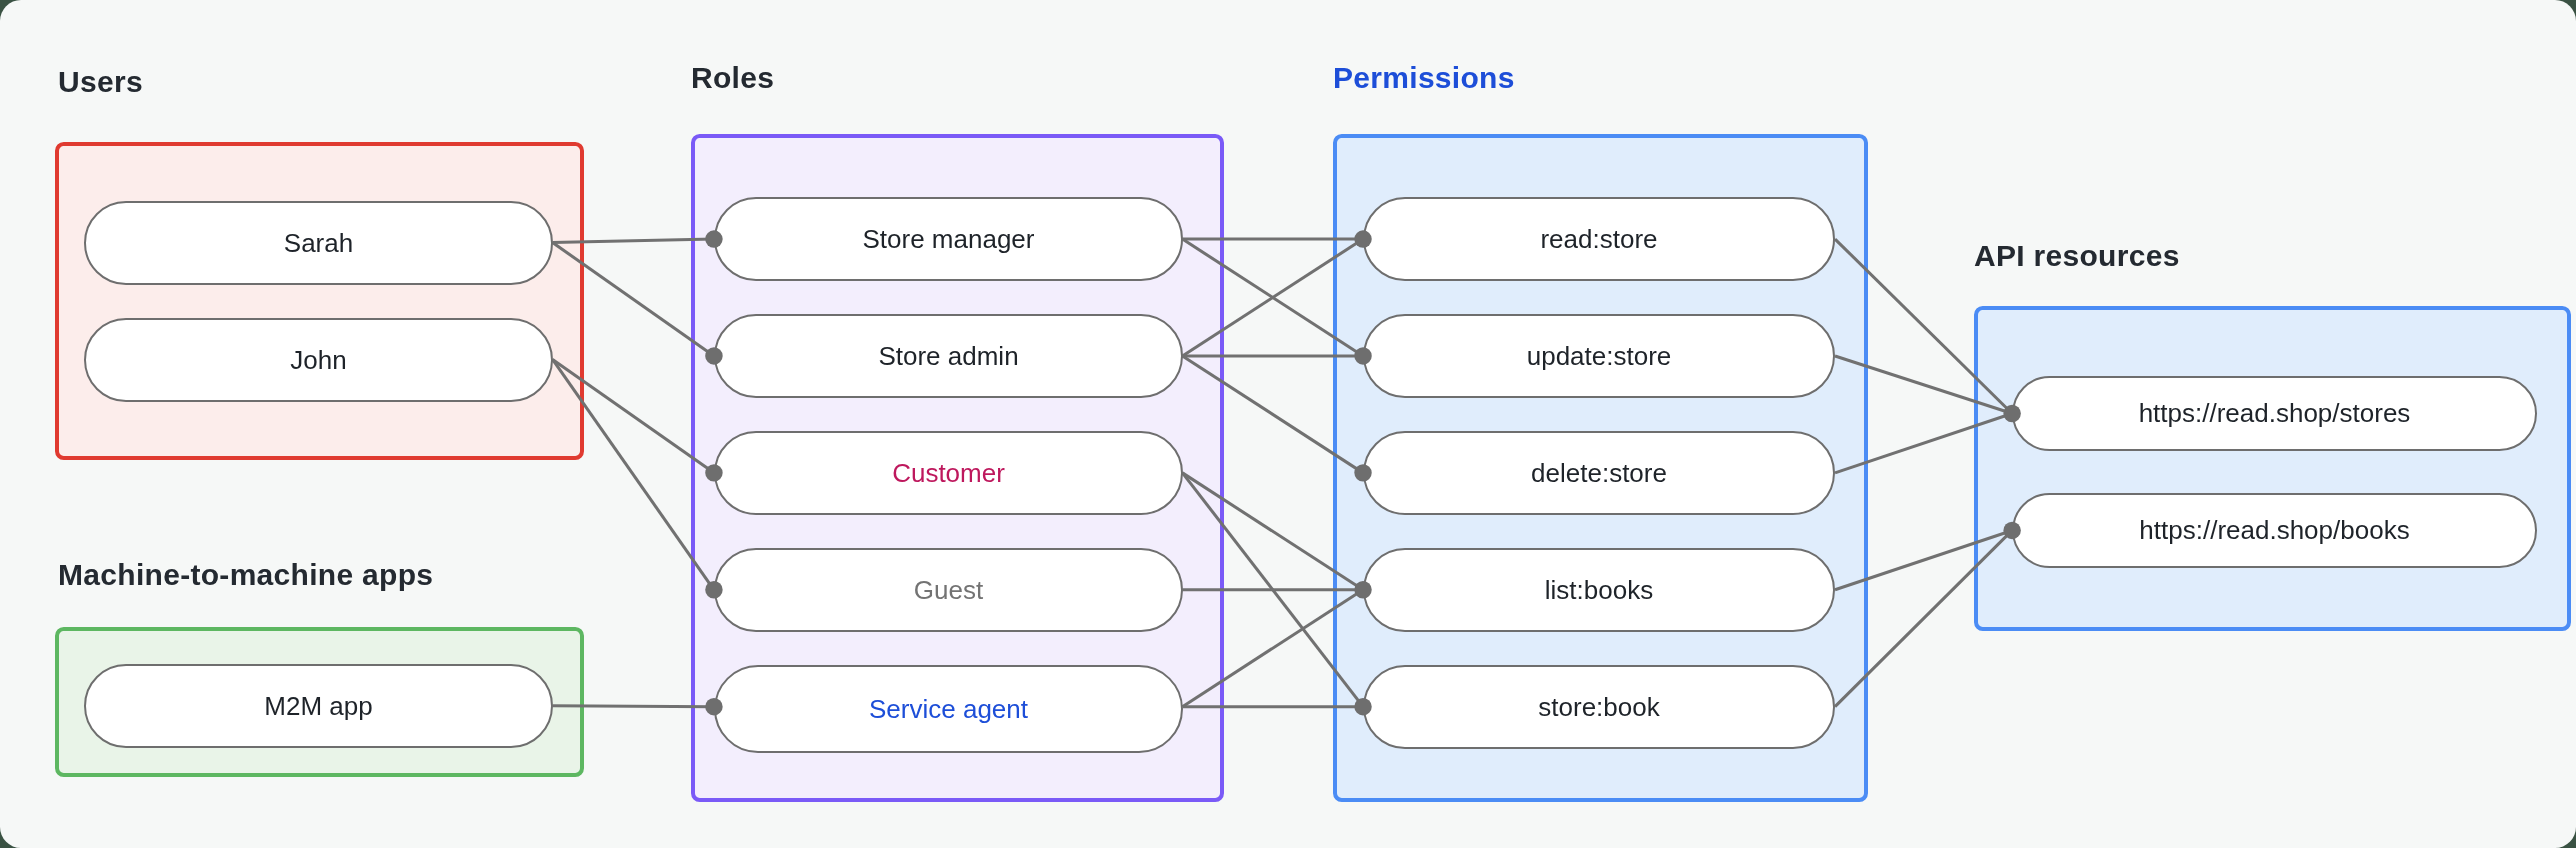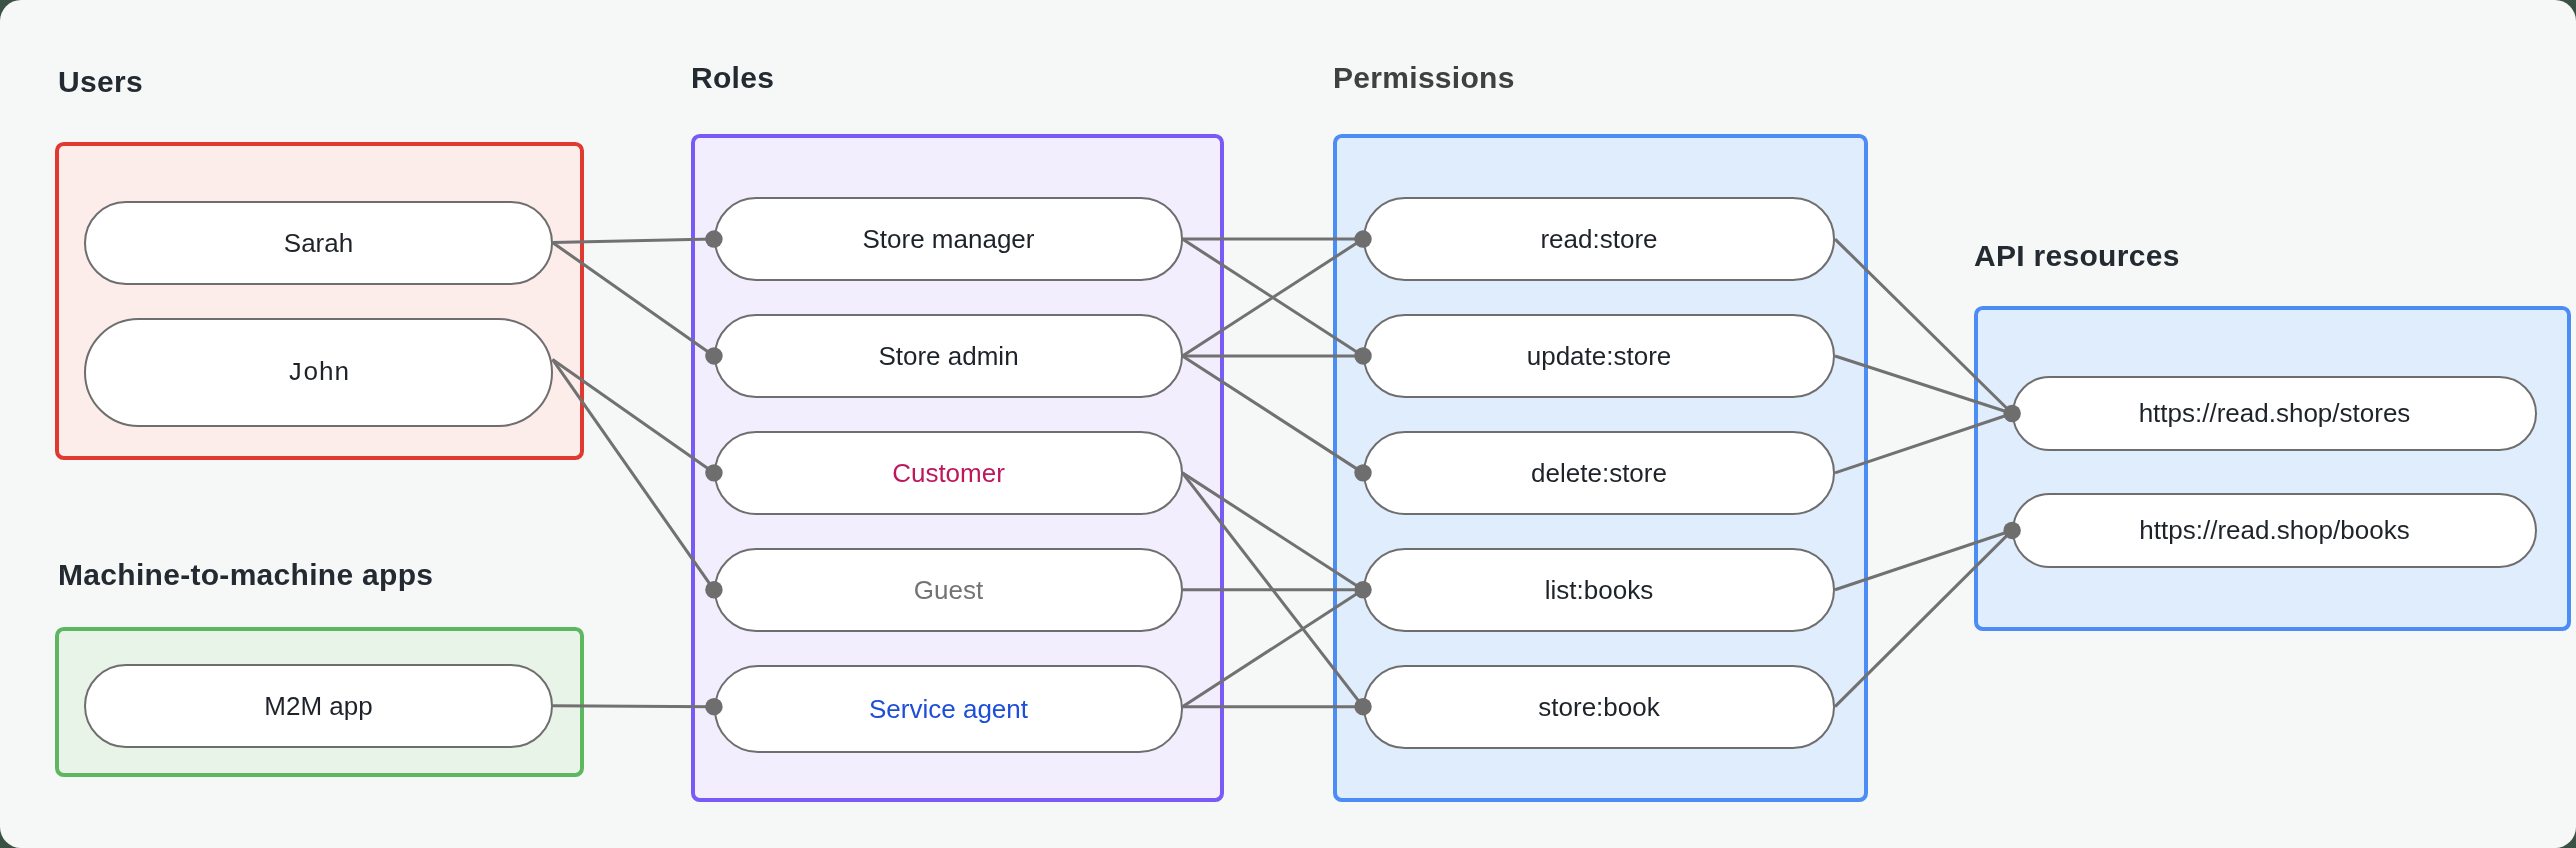--- a/index.html
+++ b/index.html
@@ -31,21 +31,21 @@
 <body style="background: rgb(58, 82, 67);">
 
 <div id="stage" style="background: rgb(246, 248, 247);">
     <div class="group-box" style="left: 55px; top: 142px; width: 529px; height: 318px; background: rgb(252, 237, 235); border-color: rgb(224, 58, 48); border-width: 4.4px;"></div>
     <div class="group-label" style="left: 58px; top: 65px; color: rgb(36, 42, 49);">Users</div>
     <div class="group-box" style="left: 55px; top: 627px; width: 529px; height: 150px; background: rgb(233, 244, 232); border-color: rgb(93, 183, 97); border-width: 4.4px;"></div>
     <div class="group-label" style="left: 58px; top: 558px; color: rgb(36, 42, 49);">Machine-to-machine apps</div>
     <div class="group-box" style="left: 691px; top: 134px; width: 533px; height: 668px; background: rgb(243, 238, 253); border-color: rgb(122, 90, 247); border-width: 4.4px;"></div>
     <div class="group-label" style="left: 691px; top: 61px; color: rgb(36, 42, 49);">Roles</div>
     <div class="group-box" style="left: 1333px; top: 134px; width: 535px; height: 668px; background: rgb(224, 237, 252); border-color: rgb(75, 140, 245); border-width: 4.4px;"></div>
-    <div class="group-label" style="left: 1333px; top: 61px; color: #404040;">Permissions</div>
+    <div class="group-label" style="left: 1333px; top: 61px; color: #1d4ed8;">Permissions</div>
     <div class="group-box" style="left: 1974px; top: 306px; width: 597px; height: 325px; background: rgb(224, 237, 252); border-color: rgb(75, 140, 245); border-width: 4.4px;"></div>
     <div class="group-label" style="left: 1974px; top: 239px; color: rgb(36, 42, 49);">API resources</div>
     <svg id="edges" width="2576" height="848" viewBox="0 0 2952 972">
       <line x1="633" y1="278" x2="818" y2="274" stroke="#717171" stroke-width="3.5"></line>
       <line x1="633" y1="278" x2="818" y2="408" stroke="#717171" stroke-width="3.5"></line>
       <line x1="633" y1="412" x2="818" y2="542" stroke="#717171" stroke-width="3.5"></line>
       <line x1="633" y1="412" x2="818" y2="676" stroke="#717171" stroke-width="3.5"></line>
       <line x1="633" y1="809" x2="818" y2="810" stroke="#717171" stroke-width="3.5"></line>
       <line x1="1355" y1="274" x2="1562" y2="274" stroke="#717171" stroke-width="3.5"></line>
       <line x1="1355" y1="274" x2="1562" y2="408" stroke="#717171" stroke-width="3.5"></line>
@@ -57,21 +57,21 @@
       <line x1="1355" y1="676" x2="1562" y2="676" stroke="#717171" stroke-width="3.5"></line>
       <line x1="1355" y1="810" x2="1562" y2="676" stroke="#717171" stroke-width="3.5"></line>
       <line x1="1355" y1="810" x2="1562" y2="810" stroke="#717171" stroke-width="3.5"></line>
       <line x1="2103" y1="274" x2="2306" y2="474" stroke="#717171" stroke-width="3.5"></line>
       <line x1="2103" y1="408" x2="2306" y2="474" stroke="#717171" stroke-width="3.5"></line>
       <line x1="2103" y1="542" x2="2306" y2="474" stroke="#717171" stroke-width="3.5"></line>
       <line x1="2103" y1="676" x2="2306" y2="608" stroke="#717171" stroke-width="3.5"></line>
       <line x1="2103" y1="810" x2="2306" y2="608" stroke="#717171" stroke-width="3.5"></line>
     </svg>
     <div class="node" style="left: 84px; top: 201px; width: 469px; height: 84px; background: rgb(255, 255, 255); color: rgb(30, 35, 41); border: 2.6px solid rgb(110, 110, 110);">Sarah</div>
-    <div class="node" style="left: 84px; top: 318px; width: 469px; height: 109px; background: rgb(255, 255, 255); color: rgb(30, 35, 41); border: 2.6px solid rgb(110, 110, 110); font-family: Liberation Mono, monospace;">John</div>
+    <div class="node" style="left: 84px; top: 318px; width: 469px; height: 84px; background: rgb(255, 255, 255); color: rgb(30, 35, 41); border: 2.6px solid rgb(110, 110, 110);">John</div>
     <div class="node" style="left: 84px; top: 664px; width: 469px; height: 84px; background: rgb(255, 255, 255); color: rgb(30, 35, 41); border: 2.6px solid rgb(110, 110, 110);">M2M app</div>
     <div class="node" style="left: 714px; top: 197px; width: 469px; height: 84px; background: rgb(255, 255, 255); color: rgb(30, 35, 41); border: 2.6px solid rgb(110, 110, 110);">Store manager</div>
     <div class="node" style="left: 714px; top: 314px; width: 469px; height: 84px; background: rgb(255, 255, 255); color: rgb(30, 35, 41); border: 2.6px solid rgb(110, 110, 110);">Store admin</div>
     <div class="node" style="left: 714px; top: 431px; width: 469px; height: 84px; background: rgb(255, 255, 255); color: #be185d; border: 2.6px solid rgb(110, 110, 110);">Customer</div>
     <div class="node" style="left: 714px; top: 548px; width: 469px; height: 84px; background: rgb(255, 255, 255); color: #737373; border: 2.6px solid rgb(110, 110, 110);">Guest</div>
     <div class="node" style="left: 714px; top: 665px; width: 469px; height: 88px; background: rgb(255, 255, 255); color: #1d4ed8; border: 2.6px solid rgb(110, 110, 110); text-align: right;">Service agent</div>
     <div class="node" style="left: 1363px; top: 197px; width: 472px; height: 84px; background: rgb(255, 255, 255); color: rgb(30, 35, 41); border: 2.6px solid rgb(110, 110, 110);">read:store</div>
     <div class="node" style="left: 1363px; top: 314px; width: 472px; height: 84px; background: rgb(255, 255, 255); color: rgb(30, 35, 41); border: 2.6px solid rgb(110, 110, 110);">update:store</div>
     <div class="node" style="left: 1363px; top: 431px; width: 472px; height: 84px; background: rgb(255, 255, 255); color: rgb(30, 35, 41); border: 2.6px solid rgb(110, 110, 110);">delete:store</div>
     <div class="node" style="left: 1363px; top: 548px; width: 472px; height: 84px; background: rgb(255, 255, 255); color: rgb(30, 35, 41); border: 2.6px solid rgb(110, 110, 110);">list:books</div>

